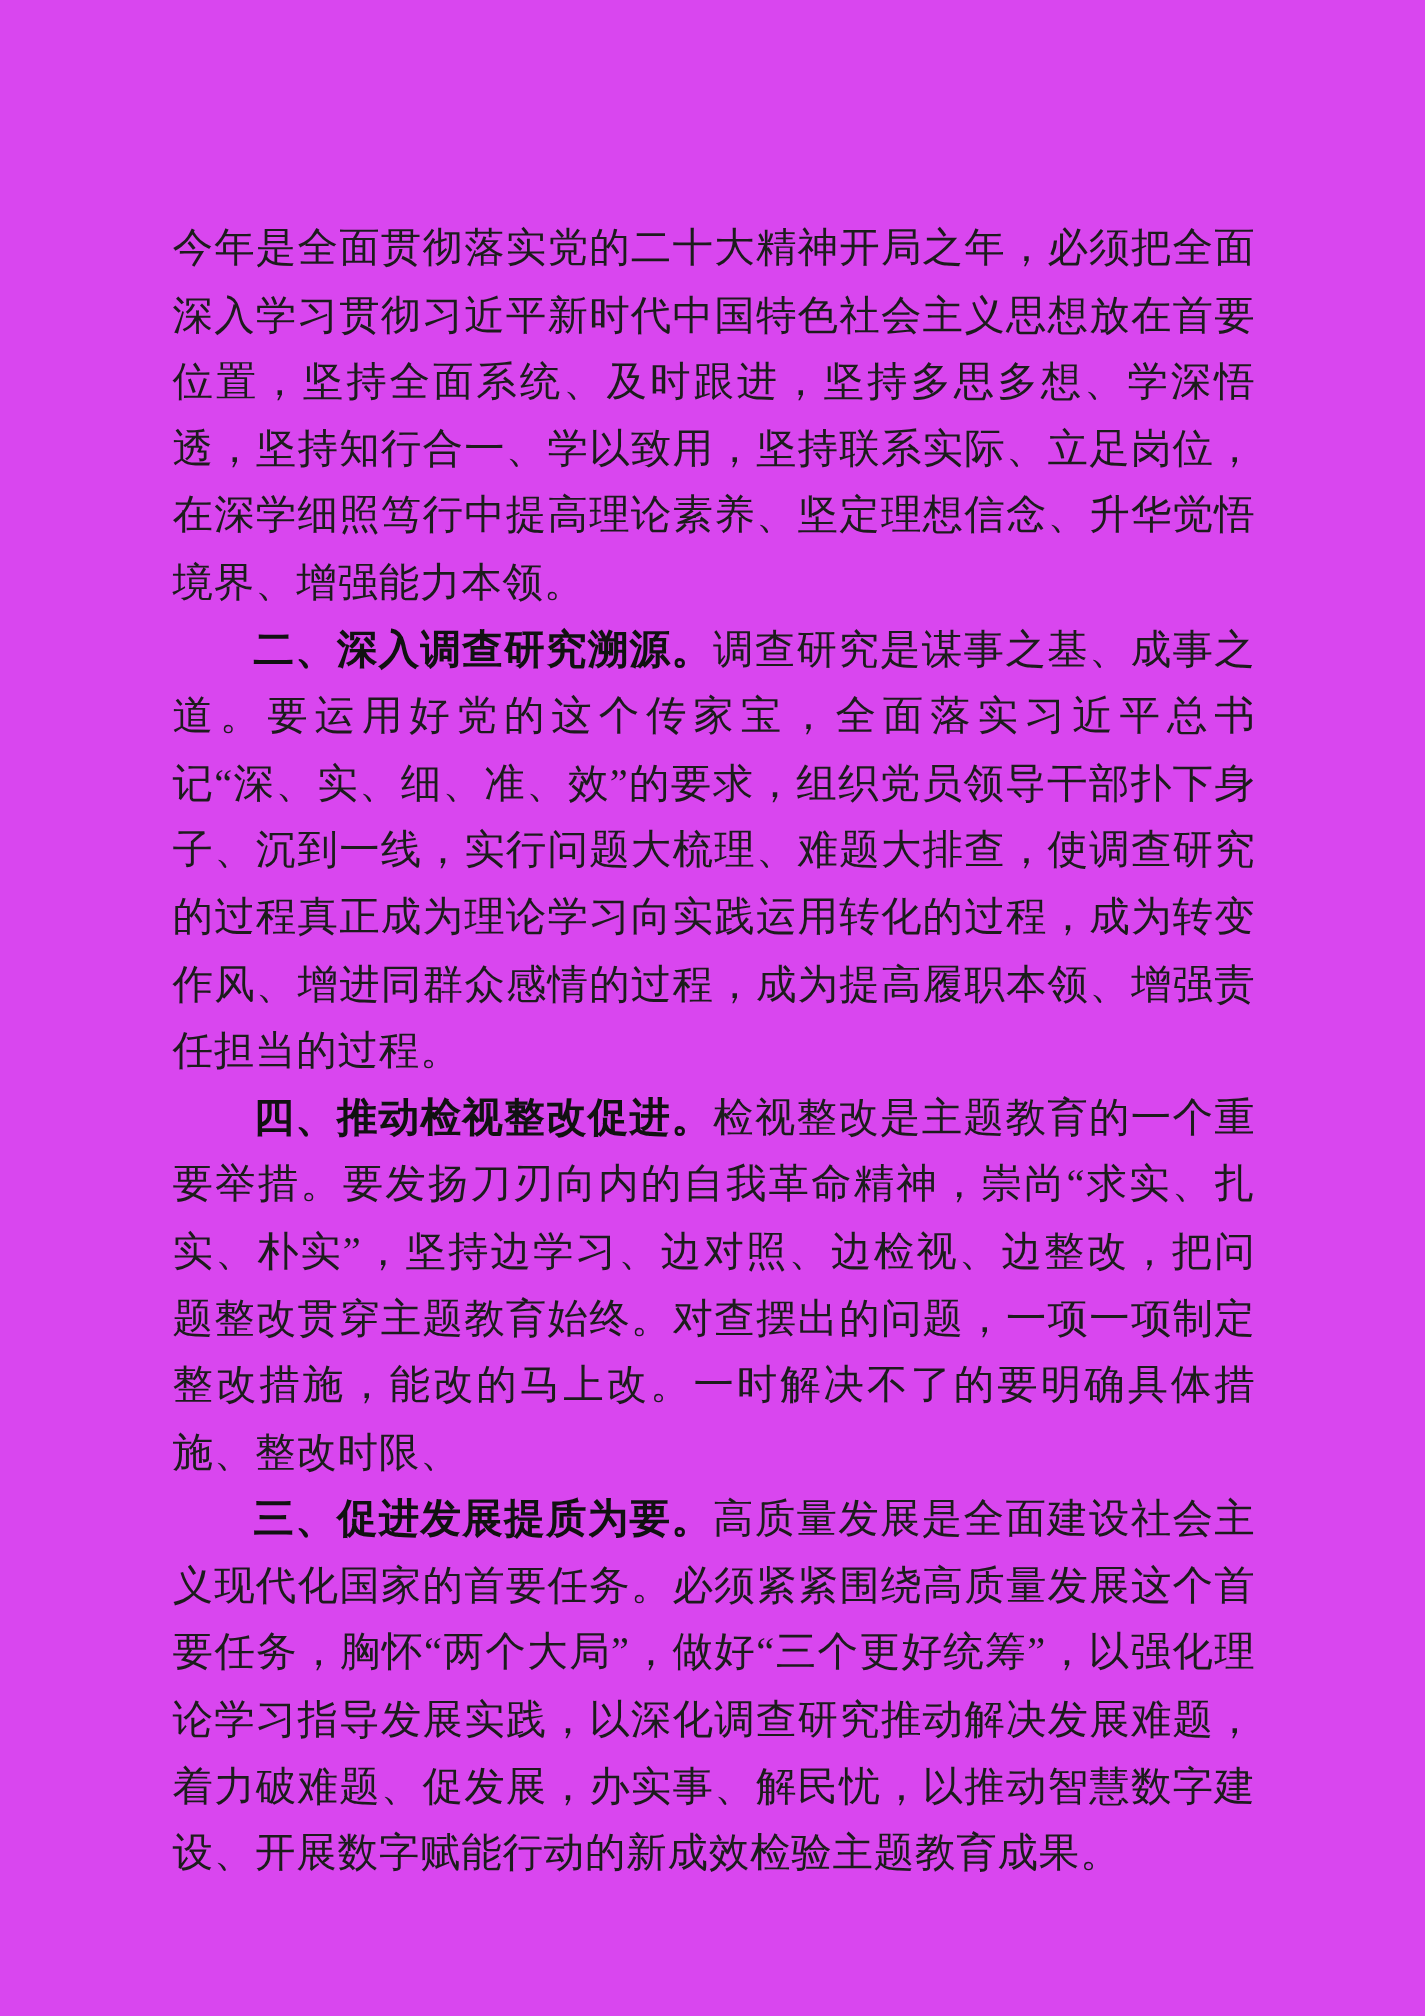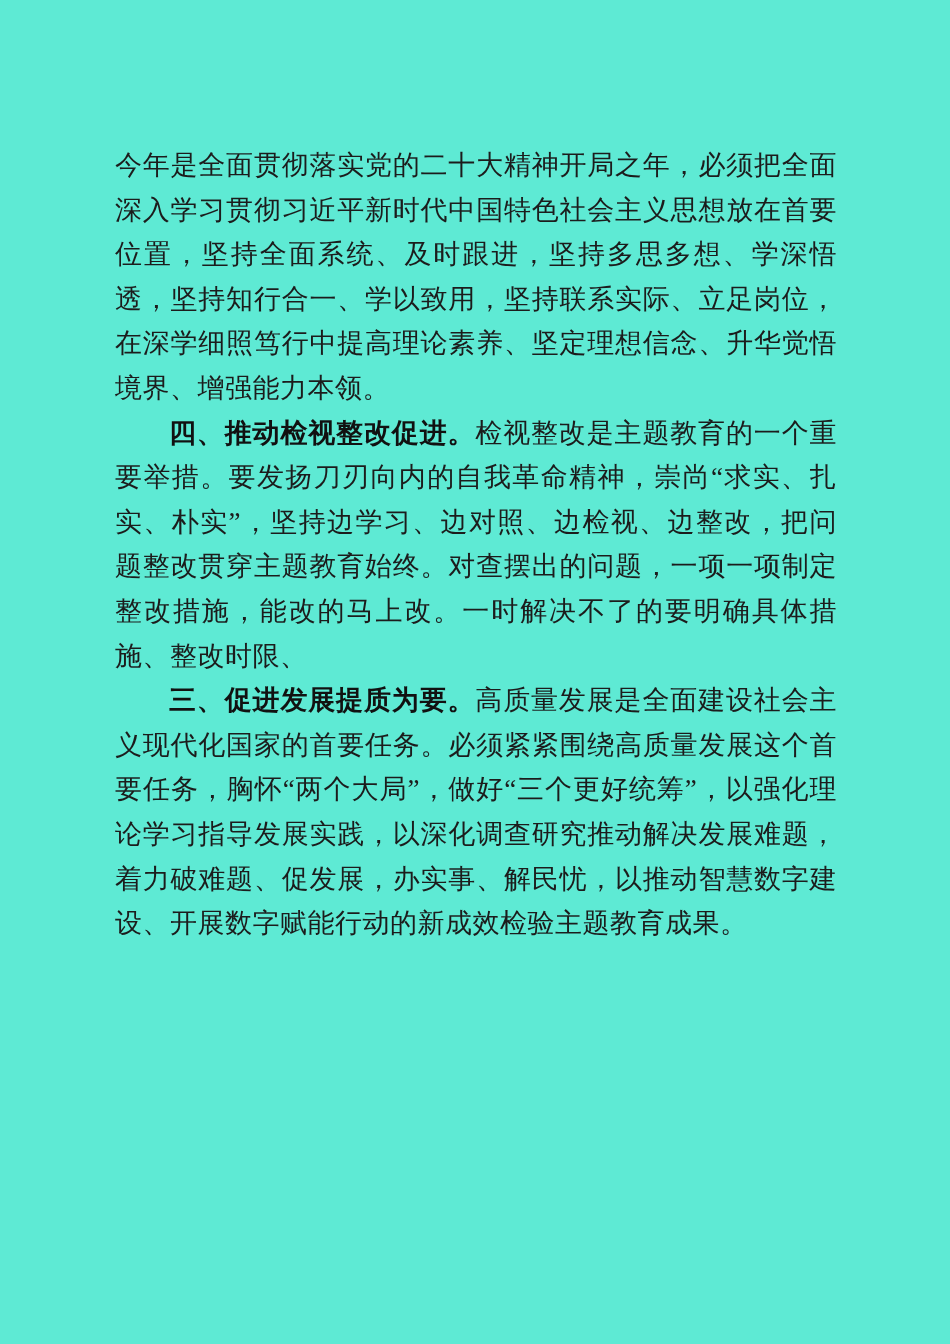--- a/index.html
+++ b/index.html
@@ -5,21 +5,21 @@
   * { margin: 0; padding: 0; box-sizing: border-box; }
   html, body {
     width: 950px;
     background: #ffffff;
     font-family: "Liberation Serif", "DejaVu Serif", serif;
   }
   .page {
     position: relative;
     width: 950px;
     height: 1344px;
-    background: #5eead4;
+    background: #d946ef;
     overflow: hidden;
   }
   .text-block {
     position: absolute;
     top: 143px;
     left: 115px;
     width: 722px;
   }
   .para {
     font-size: 27px;
@@ -40,19 +40,20 @@
   }
 </style>
 </head>
 <body>
 
 <div class="page">
   <div class="text-block">
 
     <p class="para"><strong class="para-heading"></strong><span>今年是全面贯彻落实党的二十大精神开局之年，必须把全面深入学习贯彻习近平新时代中国特色社会主义思想放在首要位置，坚持全面系统、及时跟进，坚持多思多想、学深悟透，坚持知行合一、学以致用，坚持联系实际、立足岗位，在深学细照笃行中提高理论素养、坚定理想信念、升华觉悟境界、增强能力本领。</span></p>
 
+    <p class="para indented"><strong class="para-heading">二、深入调查研究溯源。</strong><span>调查研究是谋事之基、成事之道。要运用好党的这个传家宝，全面落实习近平总书记“深、实、细、准、效”的要求，组织党员领导干部扑下身子、沉到一线，实行问题大梳理、难题大排查，使调查研究的过程真正成为理论学习向实践运用转化的过程，成为转变作风、增进同群众感情的过程，成为提高履职本领、增强责任担当的过程。</span></p>
 
     <p class="para indented"><strong class="para-heading">四、推动检视整改促进。</strong><span>检视整改是主题教育的一个重要举措。要发扬刀刃向内的自我革命精神，崇尚“求实、扎实、朴实”，坚持边学习、边对照、边检视、边整改，把问题整改贯穿主题教育始终。对查摆出的问题，一项一项制定整改措施，能改的马上改。一时解决不了的要明确具体措施、整改时限、</span></p>
 
     <p class="para indented"><strong class="para-heading">三、促进发展提质为要。</strong><span>高质量发展是全面建设社会主义现代化国家的首要任务。必须紧紧围绕高质量发展这个首要任务，胸怀“两个大局”，做好“三个更好统筹”，以强化理论学习指导发展实践，以深化调查研究推动解决发展难题，着力破难题、促发展，办实事、解民忧，以推动智慧数字建设、开展数字赋能行动的新成效检验主题教育成果。</span></p>
 
   </div>
 </div>
 
 </body></html>

